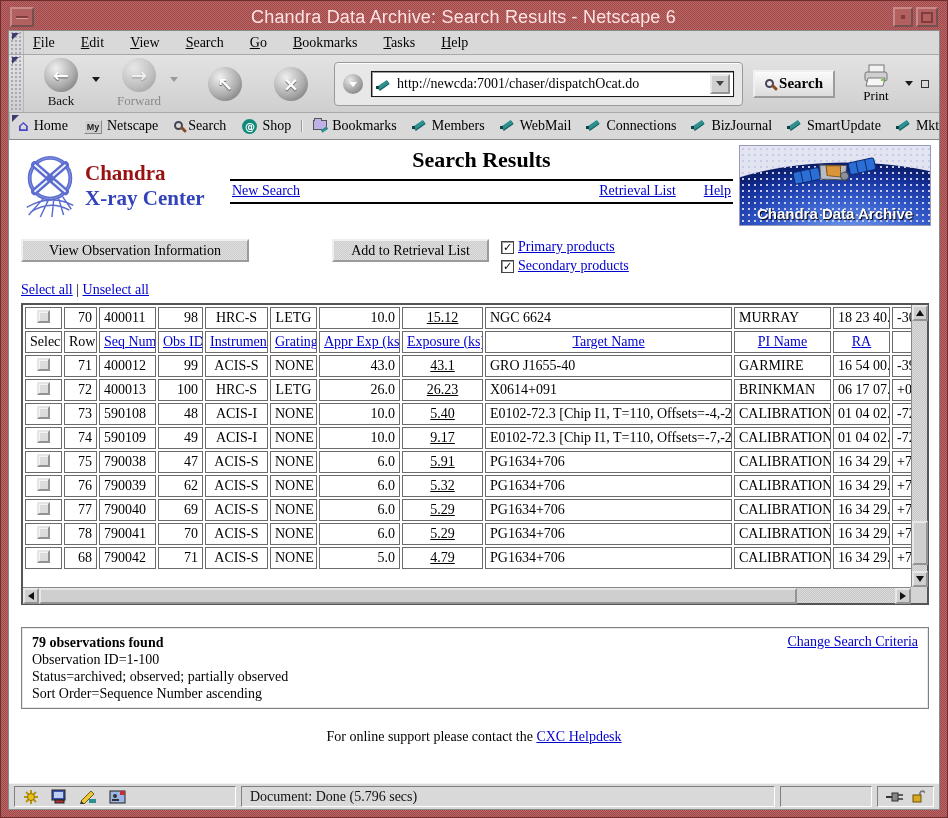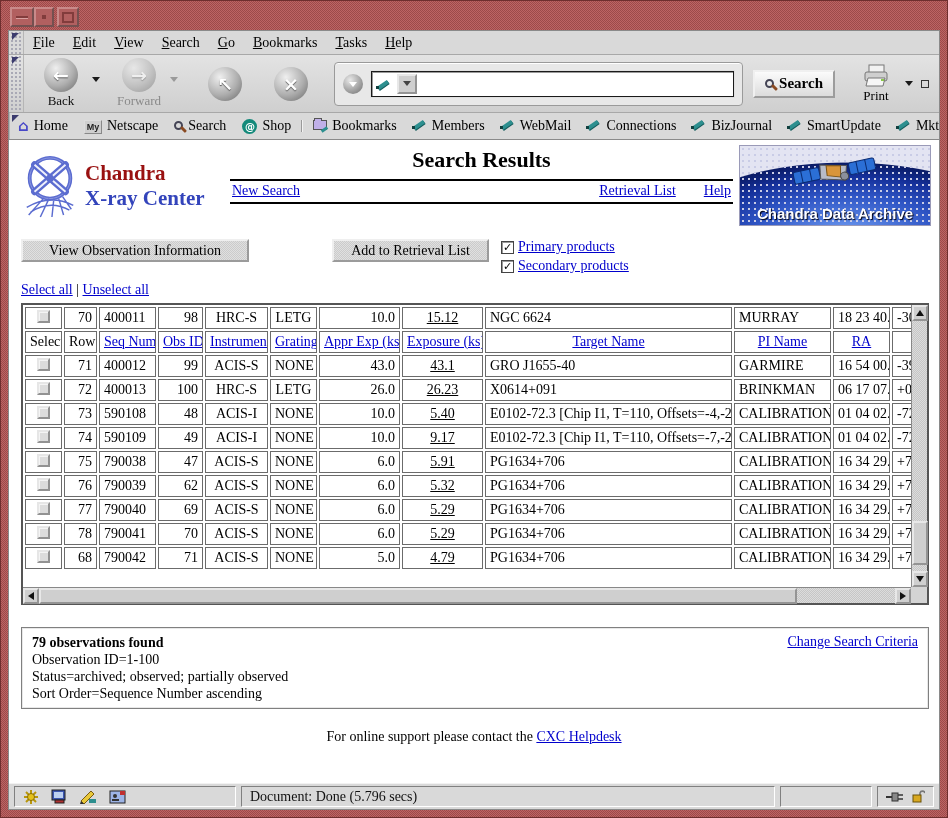--- a/index.html
+++ b/index.html
@@ -150,33 +150,34 @@
 </style>
 </head>
 <body>
 
 <div class="window">
 
   <div class="titlebar">
     <div class="tb-btn tb-menu">
         <i></i>
       </div>
+    <div class="tb-title">Chandra Data Archive: Search Results - Netscape 6</div>
     <div class="tb-btn tb-min">
         <i></i>
       </div>
     <div class="tb-btn tb-max">
         <i></i>
       </div>
   </div>
 
   <div class="inner">
 
     <div class="menubar">
       <div class="grip"></div>
-      <div style="display:flex;">
+      <div style="display:flex;gap:8px;">
           <span class="menu-item"><u>F</u>ile</span>
           <span class="menu-item"><u>E</u>dit</span>
           <span class="menu-item"><u>V</u>iew</span>
           <span class="menu-item"><u>S</u>earch</span>
           <span class="menu-item"><u>G</u>o</span>
           <span class="menu-item"><u>B</u>ookmarks</span>
           <span class="menu-item"><u>T</u>asks</span>
           <span class="menu-item"><u>H</u>elp</span>
         </div>
     </div>
@@ -196,20 +197,21 @@
       <div class="navbtn" style="margin-left:16px;">
         <div class="sphere">↖</div>
       </div>
       <div class="navbtn">
         <div class="sphere">×</div>
       </div>
       <div class="urlpanel">
         <div class="proxy"></div>
         <div class="urlinput">
           <span class="gi pen-g" style="margin-right:6px;"></span>
+          <span class="url-text">http://newcda:7001/chaser/dispatchOcat.do</span>
           <span class="url-dd">
               <i></i>
             </span>
         </div>
       </div>
       <div class="searchbtn">
         <span class="mag"></span>
         <span>Search</span>
       </div>
       <div class="printbtn">

